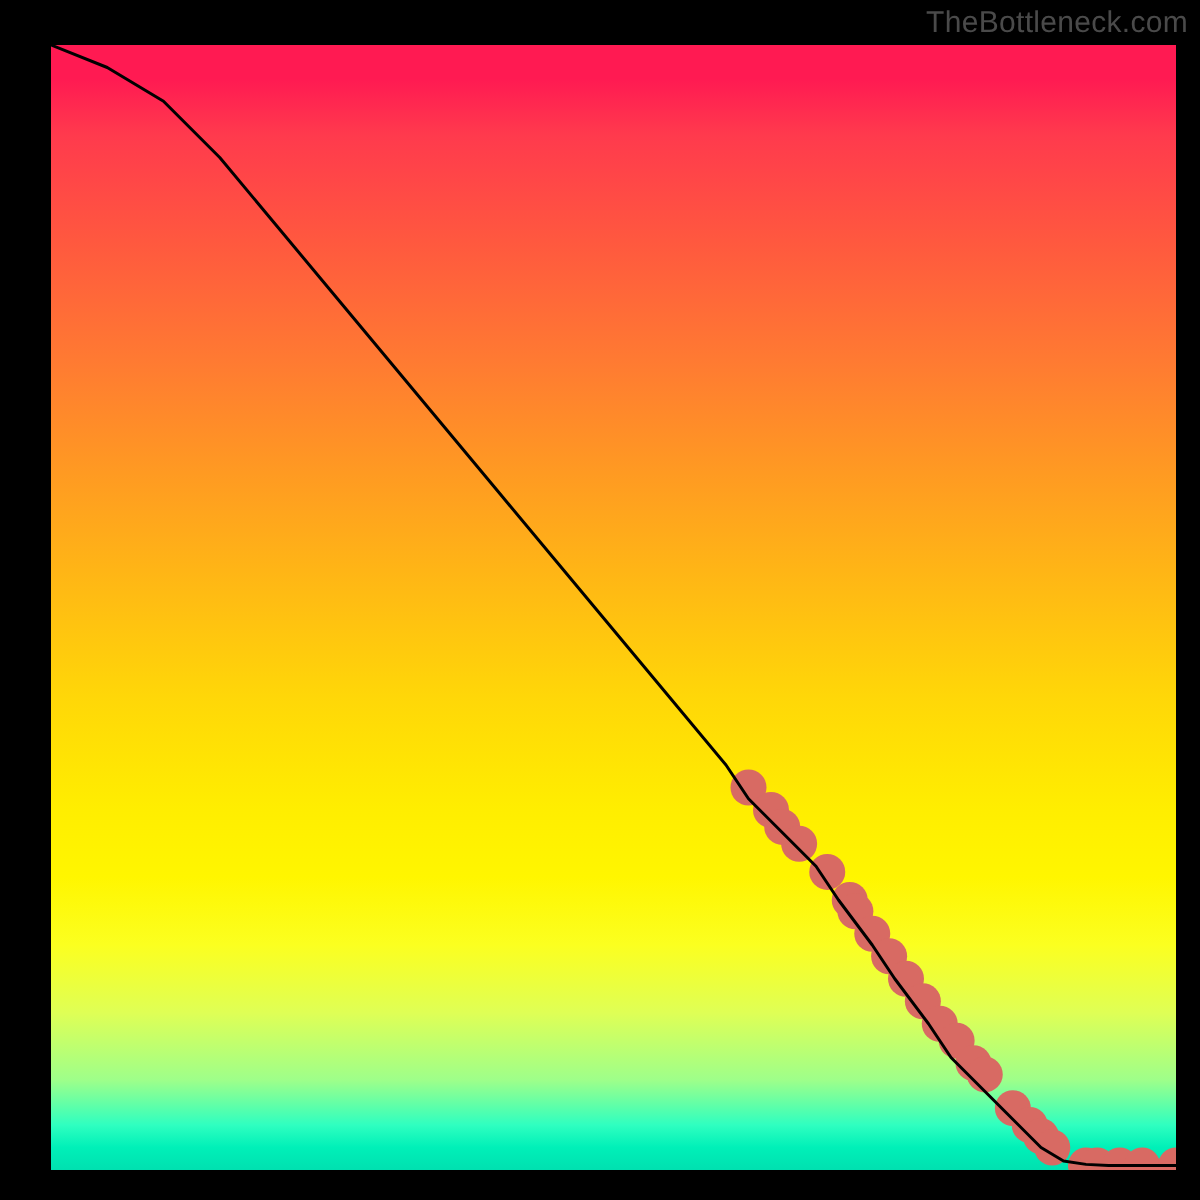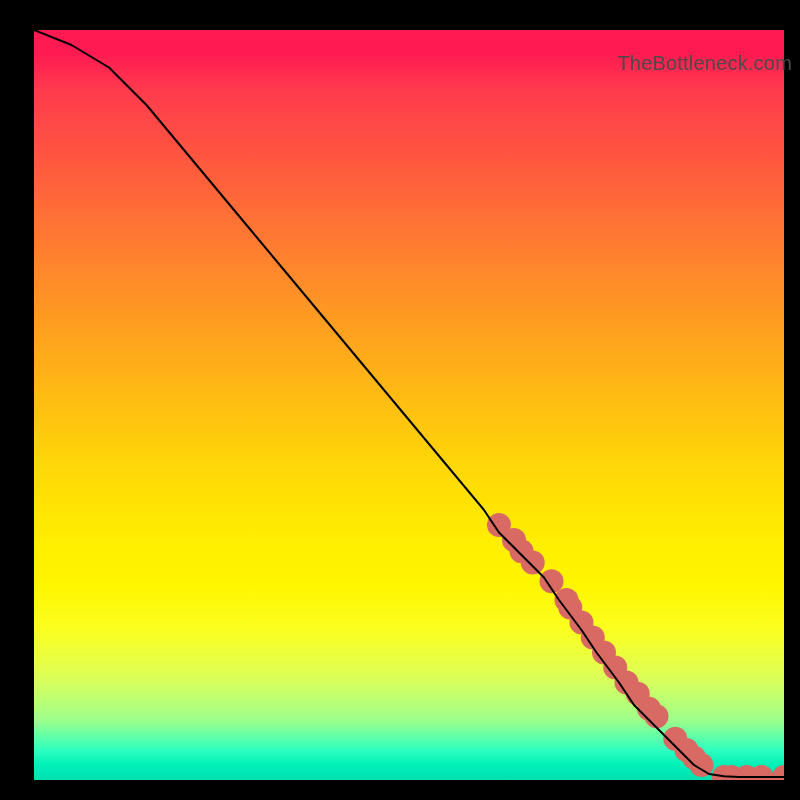--- a/index.html
+++ b/index.html
@@ -12,21 +12,20 @@
   }
   .watermark {
     position: absolute;
     top: 4px;
     right: 8px;
     font-family: Arial, Helvetica, sans-serif;
     font-size: 20px;
     color: #4a4a4a;
     letter-spacing: 0.2px;
     z-index: 50;
-    margin-top: 48px;
   }
   .plot {
     position: absolute;
     left: 34px;
     top: 30px;
     width: 750px;
     height: 750px;
     
     background: linear-gradient(
       to bottom,

